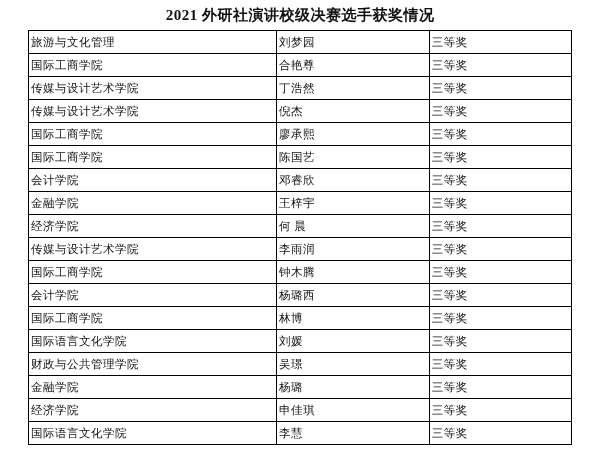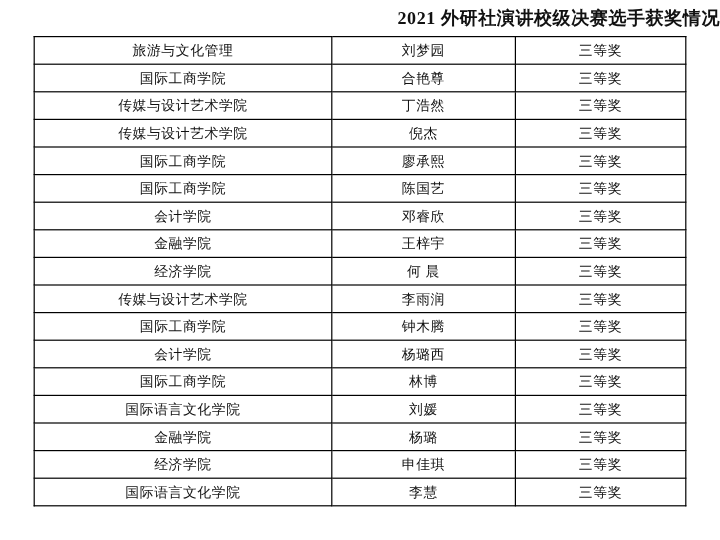--- a/index.html
+++ b/index.html
@@ -15,42 +15,42 @@
     overflow: hidden;
   }
   .page {
     width: 600px;
     height: 450px;
     position: relative;
     background: #ffffff;
     box-sizing: border-box;
   }
   .doc-title {
-    text-align: right;
+    text-align: center;
     font-size: 15px;
     font-weight: bold;
     letter-spacing: 0.5px;
     padding-top: 6px;
     padding-bottom: 5px;
     color: #111111;
     font-family: "Liberation Serif", "DejaVu Serif", serif;
   }
   .table-wrap {
     padding: 0 28px;
     box-sizing: border-box;
   }
   table.award-table {
     width: 100%;
     border-collapse: collapse;
     table-layout: fixed;
   }
   table.award-table td {
     border: 1px solid #000000;
     height: 22px;
-    text-align: center;
+    text-align: left;
     vertical-align: middle;
     font-size: 11.5px;
     color: #111111;
     padding: 0 2px;
     font-family: "Liberation Serif", "DejaVu Serif", serif;
     letter-spacing: 0.5px;
     white-space: nowrap;
     overflow: hidden;
   }
   td.col-college { width: 46%; }
@@ -129,20 +129,25 @@
             <td class="col-college">国际工商学院</td>
             <td class="col-name">林博</td>
             <td class="col-award">三等奖</td>
           </tr>
           <tr>
             <td class="col-college">国际语言文化学院</td>
             <td class="col-name">刘媛</td>
             <td class="col-award">三等奖</td>
           </tr>
           <tr>
+            <td class="col-college">财政与公共管理学院</td>
+            <td class="col-name">吴璟</td>
+            <td class="col-award">三等奖</td>
+          </tr>
+          <tr>
             <td class="col-college">金融学院</td>
             <td class="col-name">杨璐</td>
             <td class="col-award">三等奖</td>
           </tr>
           <tr>
             <td class="col-college">经济学院</td>
             <td class="col-name">申佳琪</td>
             <td class="col-award">三等奖</td>
           </tr>
           <tr>

